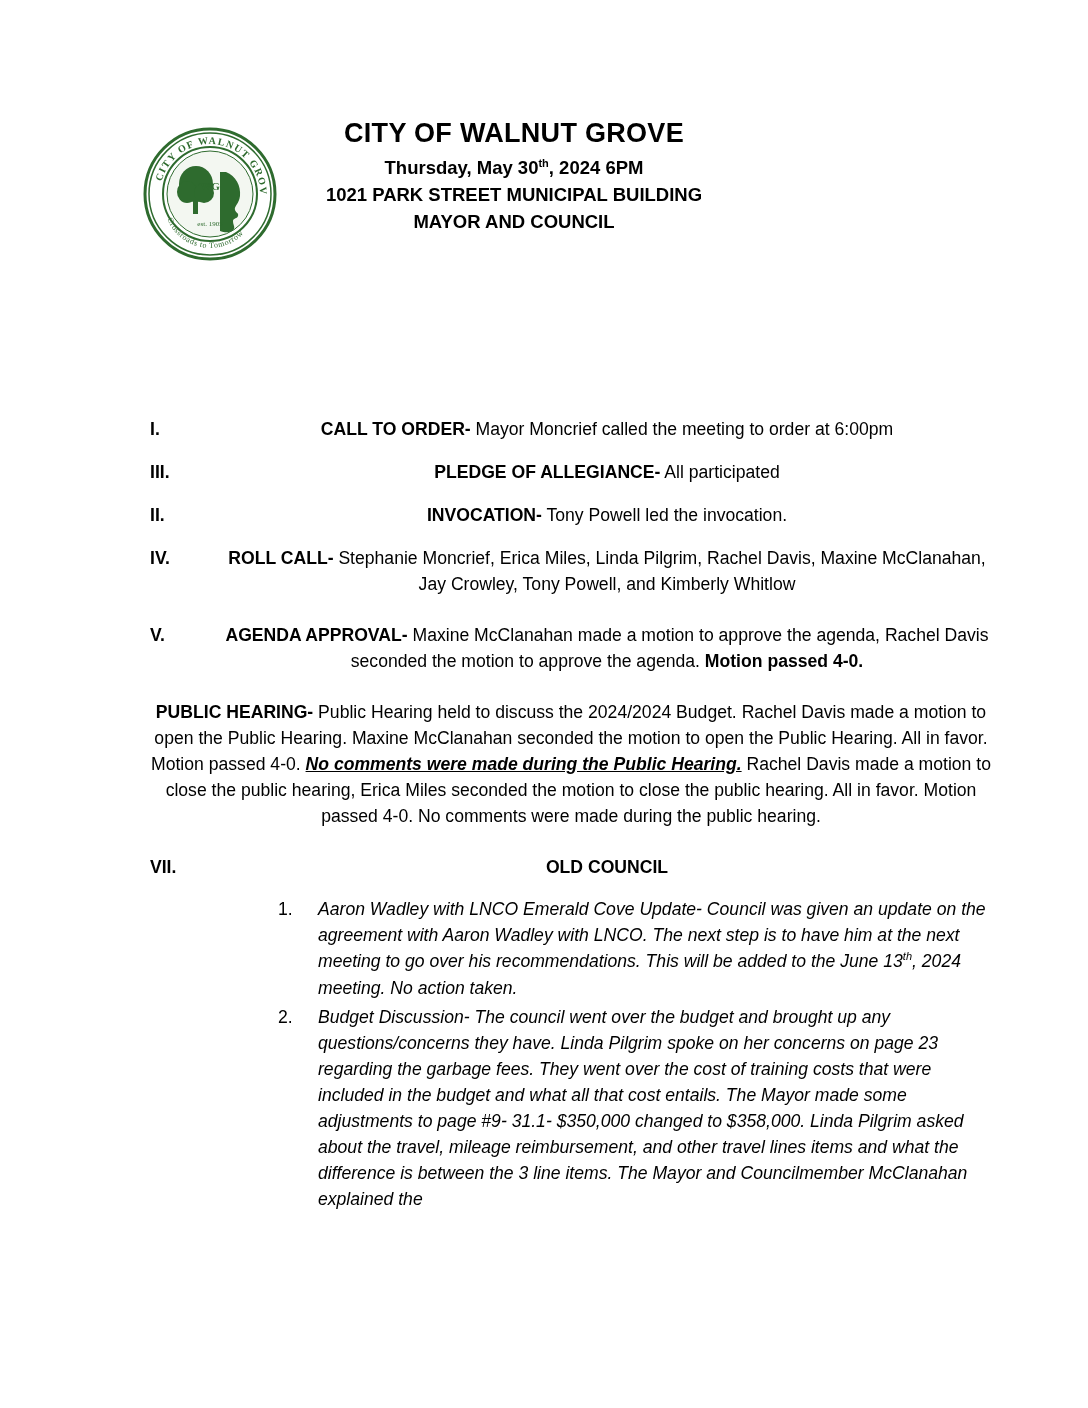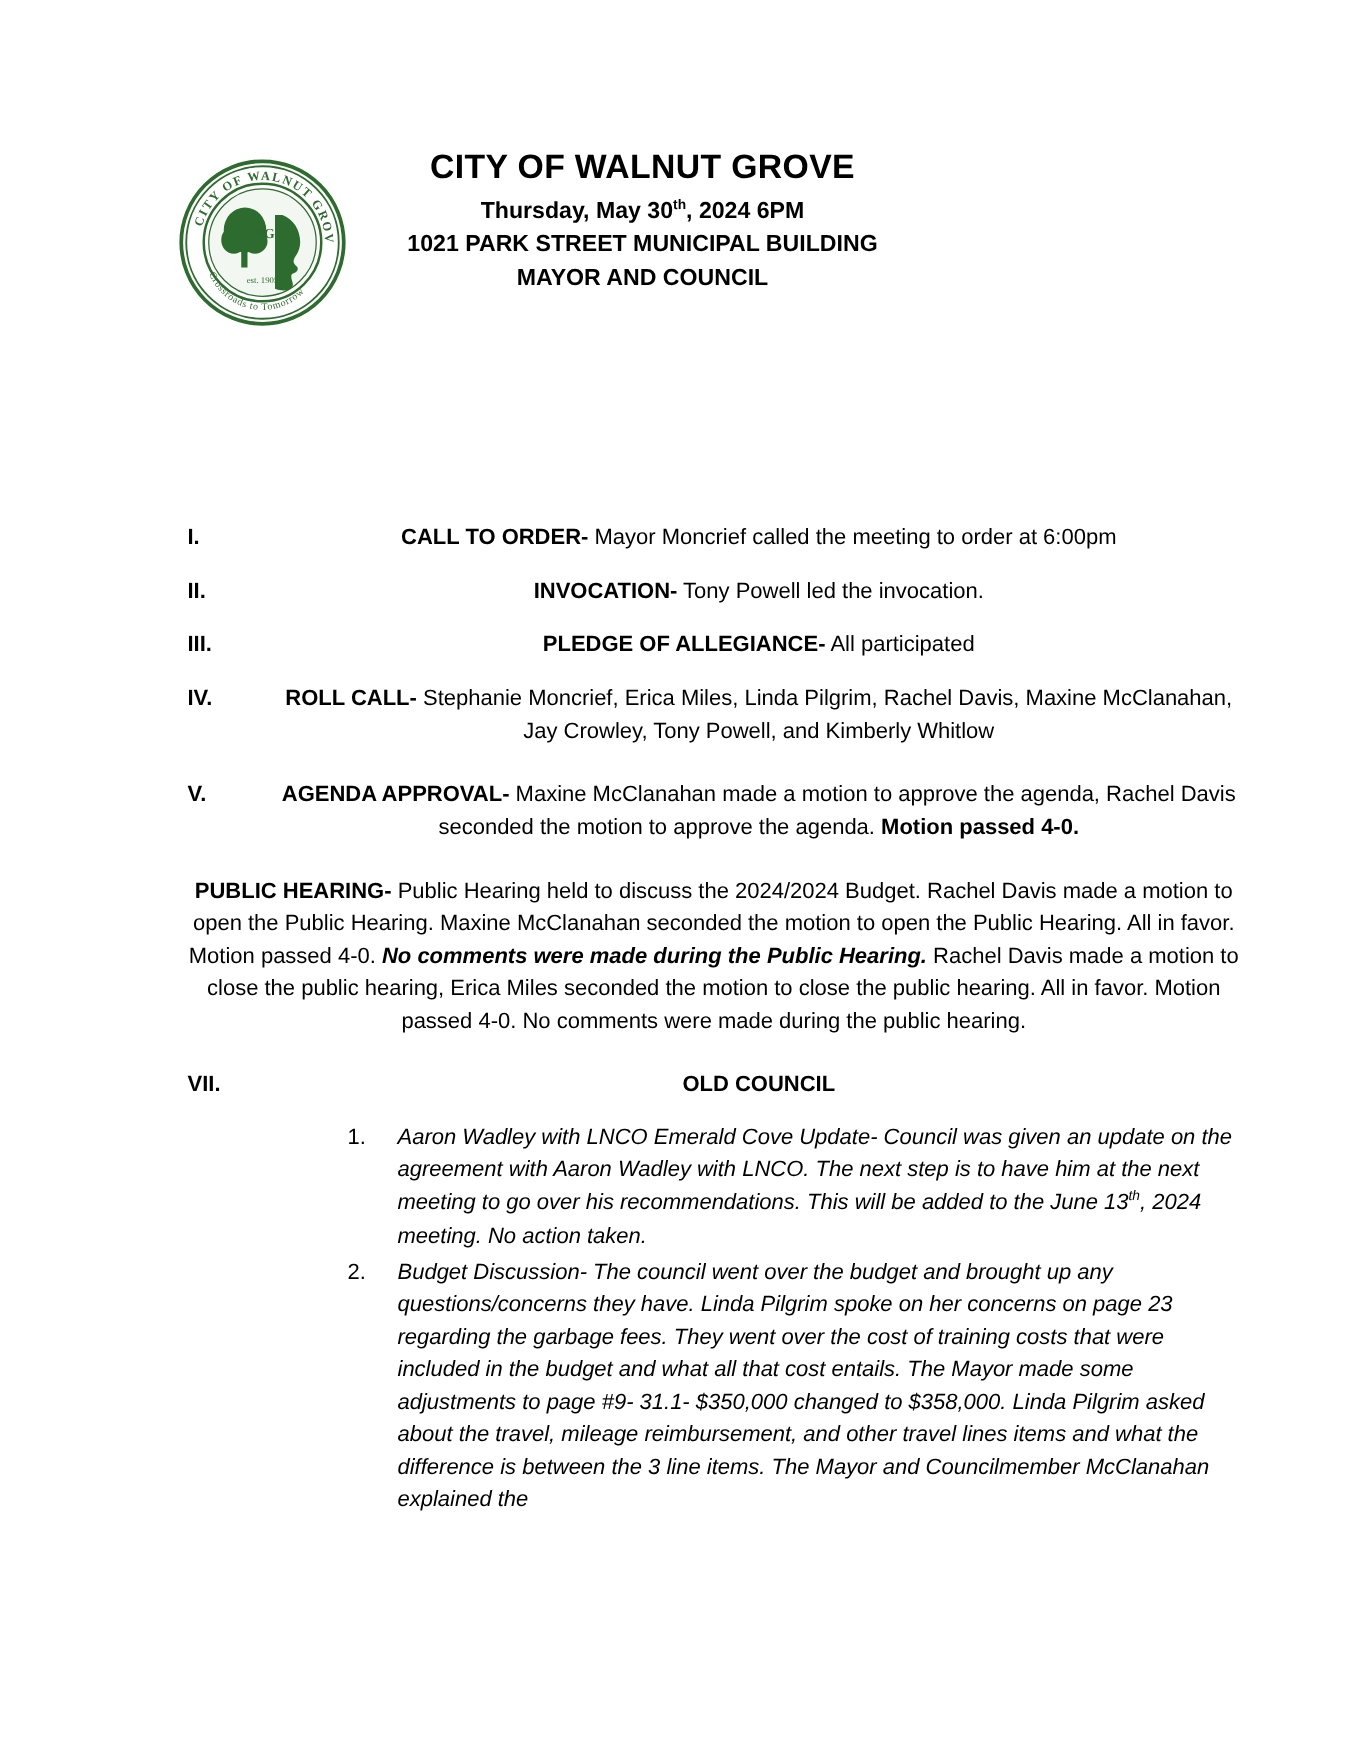--- a/index.html
+++ b/index.html
@@ -80,21 +80,21 @@
     flex: 0 0 72px;
     font-weight: bold;
     font-size: 17.6px;
   }
   .item-text {
     flex: 1;
     text-align: center;
   }
   .lead { font-weight: bold; }
   .bold { font-weight: bold; }
-  .bolditalic { font-weight: bold; font-style: italic; }
+  .bolditalic { font-weight: bold; font-style: italic; text-decoration: underline; }
 
   .sublist {
     margin-top: 10px;
     padding-left: 128px;
   }
   .sub-item {
     display: flex;
     margin-bottom: 3px;
   }
   .sub-num {
@@ -149,27 +149,27 @@
   </div>
 
   <div class="body">
 
     <div class="item">
       <div class="roman">I.</div>
       <div class="item-text"><span class="lead">CALL TO ORDER-</span><span> Mayor Moncrief called the meeting to order at 6:00pm</span></div>
     </div>
 
     <div class="item">
+      <div class="roman">III.</div>
+      <div class="item-text"><span class="lead">PLEDGE OF ALLEGIANCE-</span><span> All participated</span></div>
+    </div>
+
+    <div class="item">
       <div class="roman">II.</div>
       <div class="item-text"><span class="lead">INVOCATION-</span><span> Tony Powell led the invocation.</span></div>
-    </div>
-
-    <div class="item">
-      <div class="roman">III.</div>
-      <div class="item-text"><span class="lead">PLEDGE OF ALLEGIANCE-</span><span> All participated</span></div>
     </div>
 
     <div class="item loose">
       <div class="roman">IV.</div>
       <div class="item-text"><span class="lead">ROLL CALL-</span><span> Stephanie Moncrief, Erica Miles, Linda Pilgrim, Rachel Davis, Maxine McClanahan, Jay Crowley, Tony Powell, and Kimberly Whitlow</span></div>
     </div>
 
     <div class="item loose">
       <div class="roman">V.</div>
       <div class="item-text"><span class="lead">AGENDA APPROVAL-</span><span> Maxine McClanahan made a motion to approve the agenda, Rachel Davis seconded the motion to approve the agenda. </span><span class="bold">Motion passed 4-0.</span></div>

